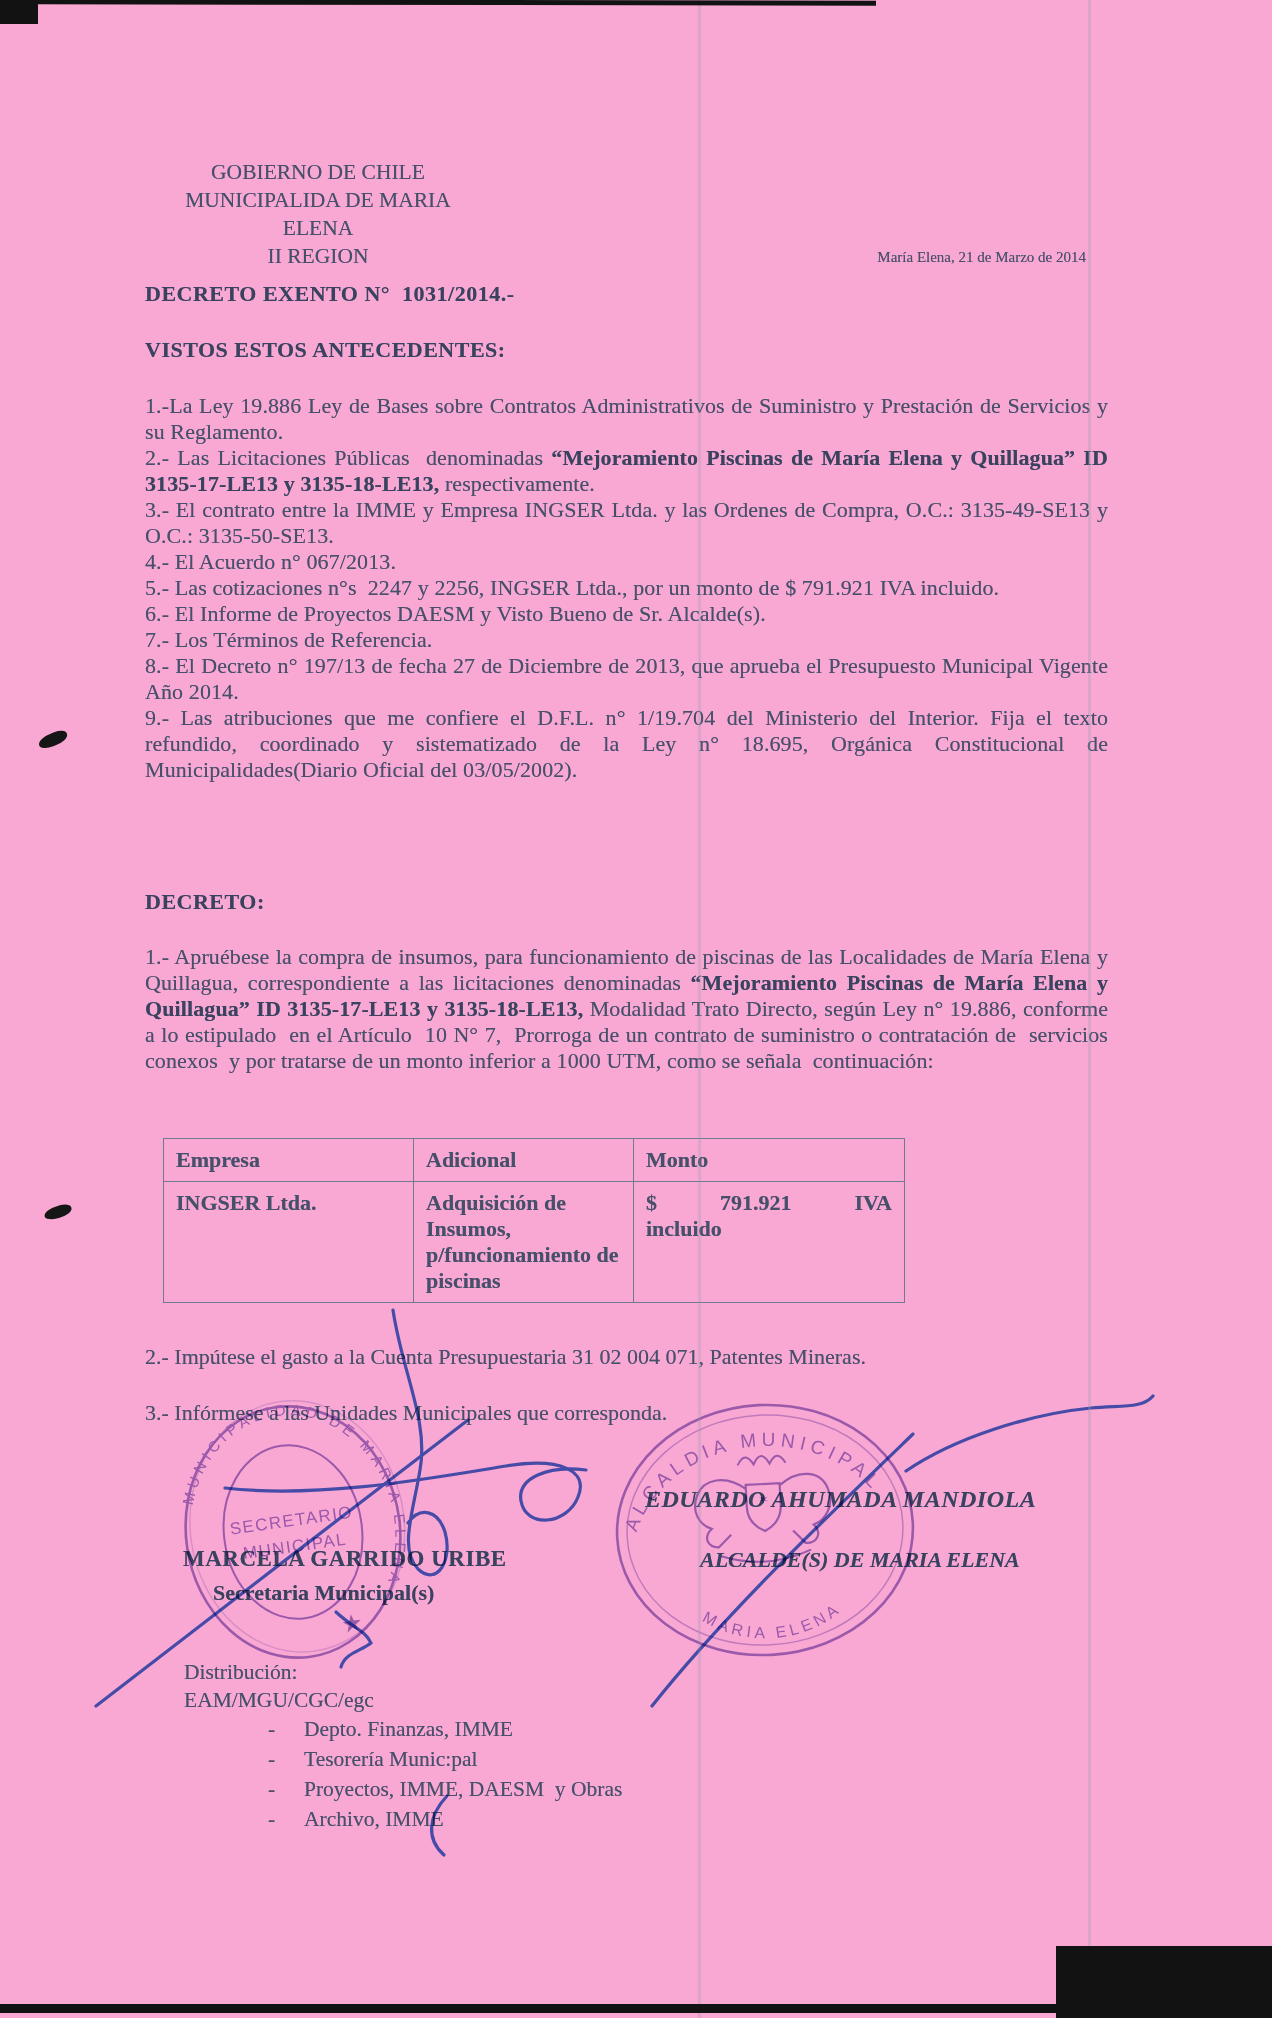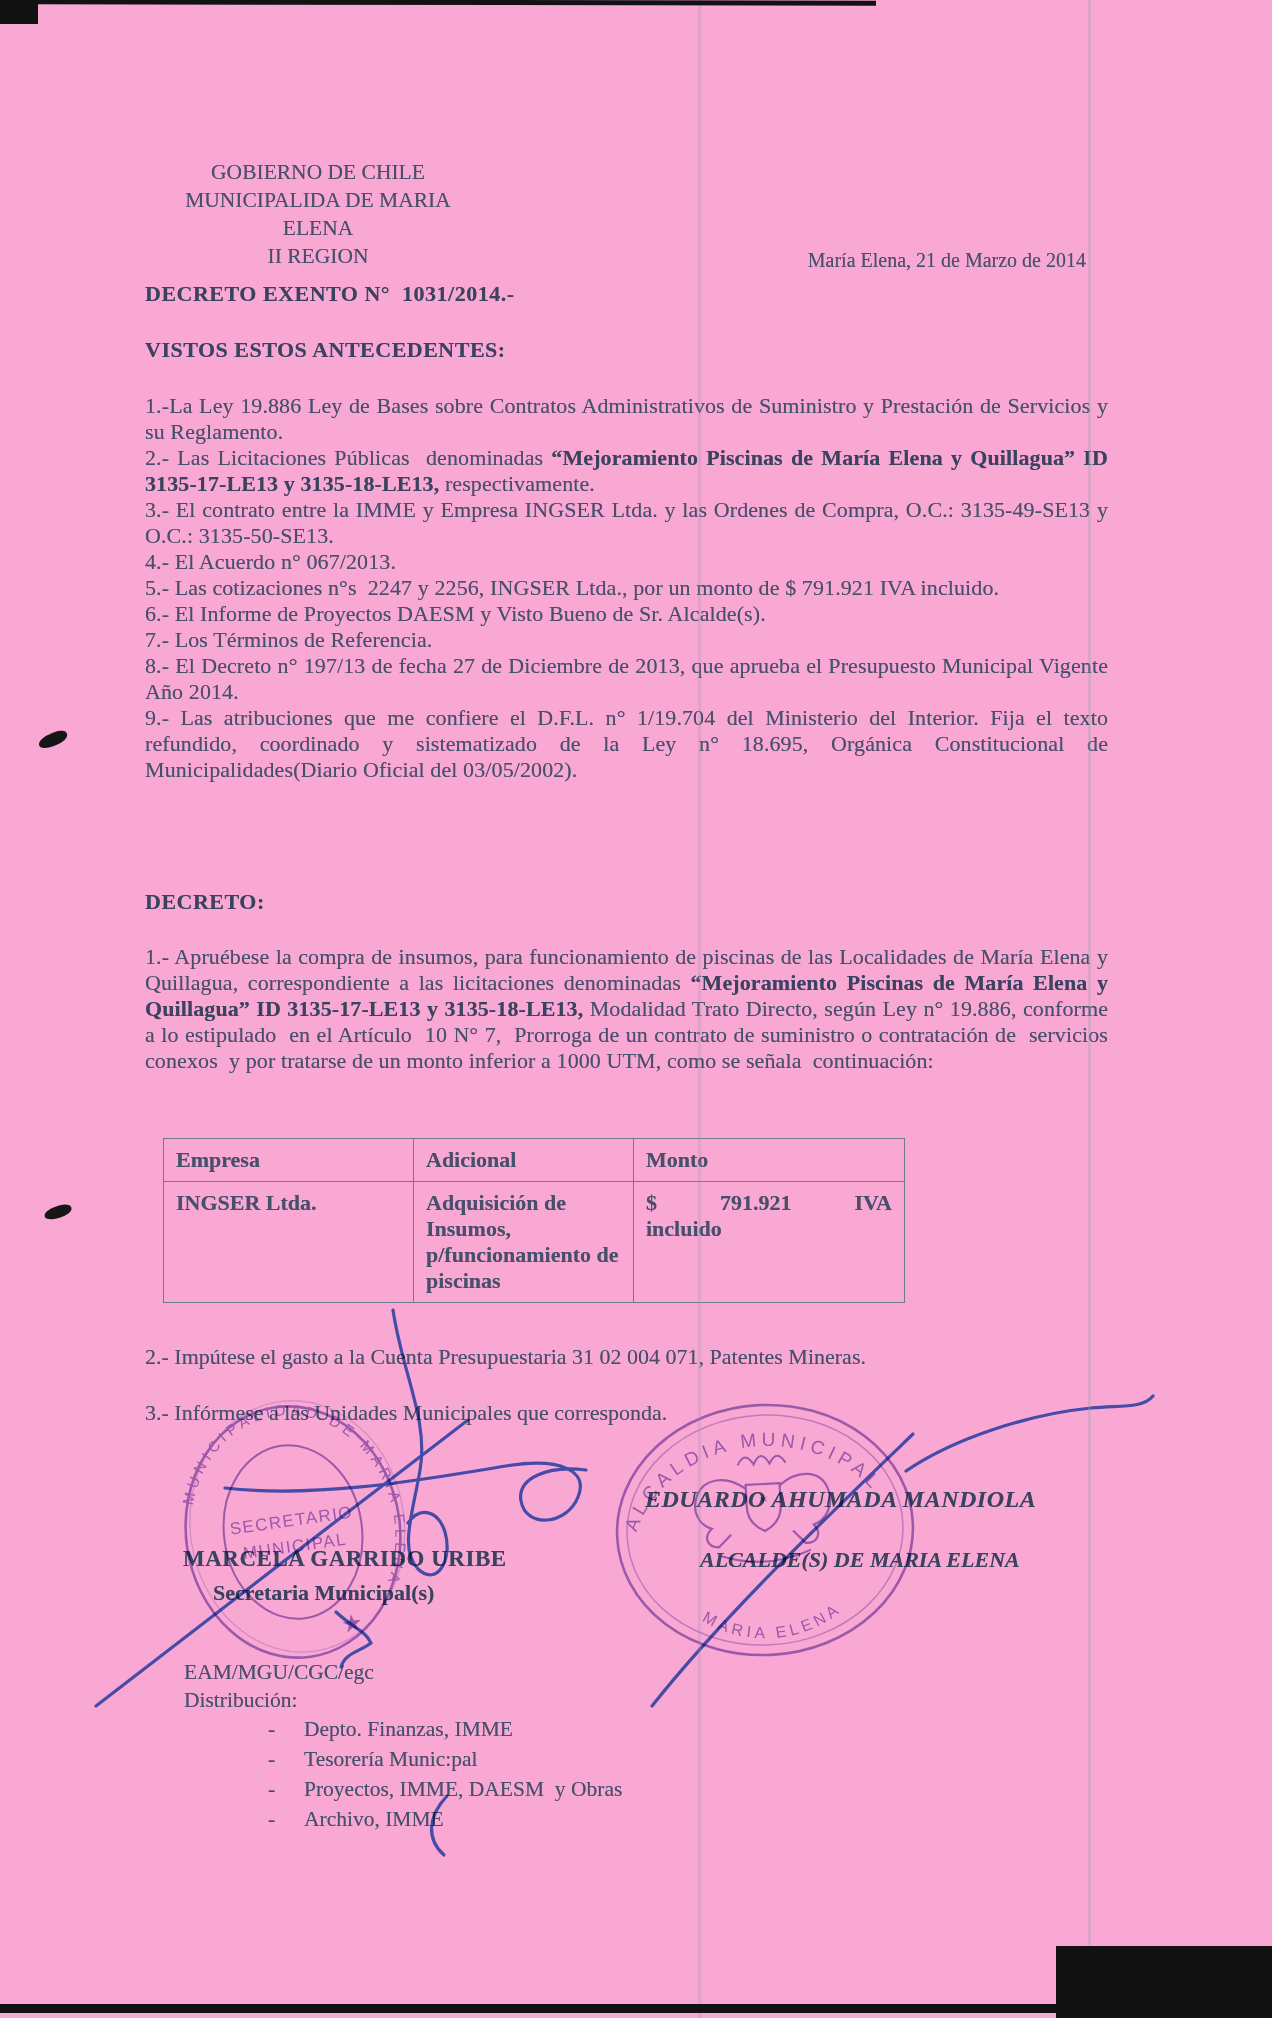--- a/index.html
+++ b/index.html
@@ -6,21 +6,21 @@
   .page{
     position:relative;width:1272px;height:2018px;margin:0 auto;
     background:#f9a8d4;overflow:hidden;
     font-family:"Liberation Serif", serif;
     color:var(--ink,#46506b);
   }
   .abs{position:absolute;}
   .txt{text-shadow:0 0 .4px rgba(70,80,110,.55);}
   
   .gov{top:158px;left:148px;width:340px;text-align:center;font-size:21.5px;line-height:28px;}
-  .dateline{top:249px;left:700px;width:386px;text-align:right;font-size:20px;}
+  .dateline{top:249px;left:700px;width:386px;text-align:right;font-size:15px;}
   .decree-no{top:281px;left:145px;font-size:22px;font-weight:bold;letter-spacing:.5px;color:var(--ink_bold,#39425f);white-space:pre-wrap;}
   .sec-title{font-size:22px;font-weight:bold;letter-spacing:.5px;color:var(--ink_bold,#39425f);}
   .vistos-title{top:337px;left:145px;}
   
   .vlist{top:393px;left:145px;width:963px;}
   .vitem,.para{font-size:22px;line-height:26px;text-align:justify;white-space:pre-wrap;letter-spacing:.1px;}
   .vitem b,.para b{color:var(--ink_bold,#39425f);}
   .decreto-title{top:889px;left:145px;}
   .decreto-para{top:944px;left:145px;width:963px;}
   
@@ -116,22 +116,22 @@
   <div class="abs sig sig-left txt">
     <div class="name">MARCELA GARRIDO URIBE</div>
     <div class="role">Secretaria Municipal(s)</div>
   </div>
   <div class="abs sig sig-right txt">
     <div class="name">EDUARDO AHUMADA MANDIOLA</div>
     <div class="role">ALCALDE(S) DE MARIA ELENA</div>
   </div>
 
   <div class="abs footer txt">
+    <div>Distribución:</div>
     <div>EAM/MGU/CGC/egc</div>
-    <div>Distribución:</div>
     <div>
         <div class="drow"><span class="dash">-</span><span>Depto. Finanzas, IMME</span></div>
         <div class="drow"><span class="dash">-</span><span>Tesorería Munic:pal</span></div>
         <div class="drow"><span class="dash">-</span><span>Proyectos, IMME, DAESM  y Obras</span></div>
         <div class="drow"><span class="dash">-</span><span>Archivo, IMME</span></div>
       </div>
   </div>
 
   <svg class="abs stamp" style="left:168px;top:1392px;" width="252" height="282" viewBox="0 0 252 282">
     <defs>

